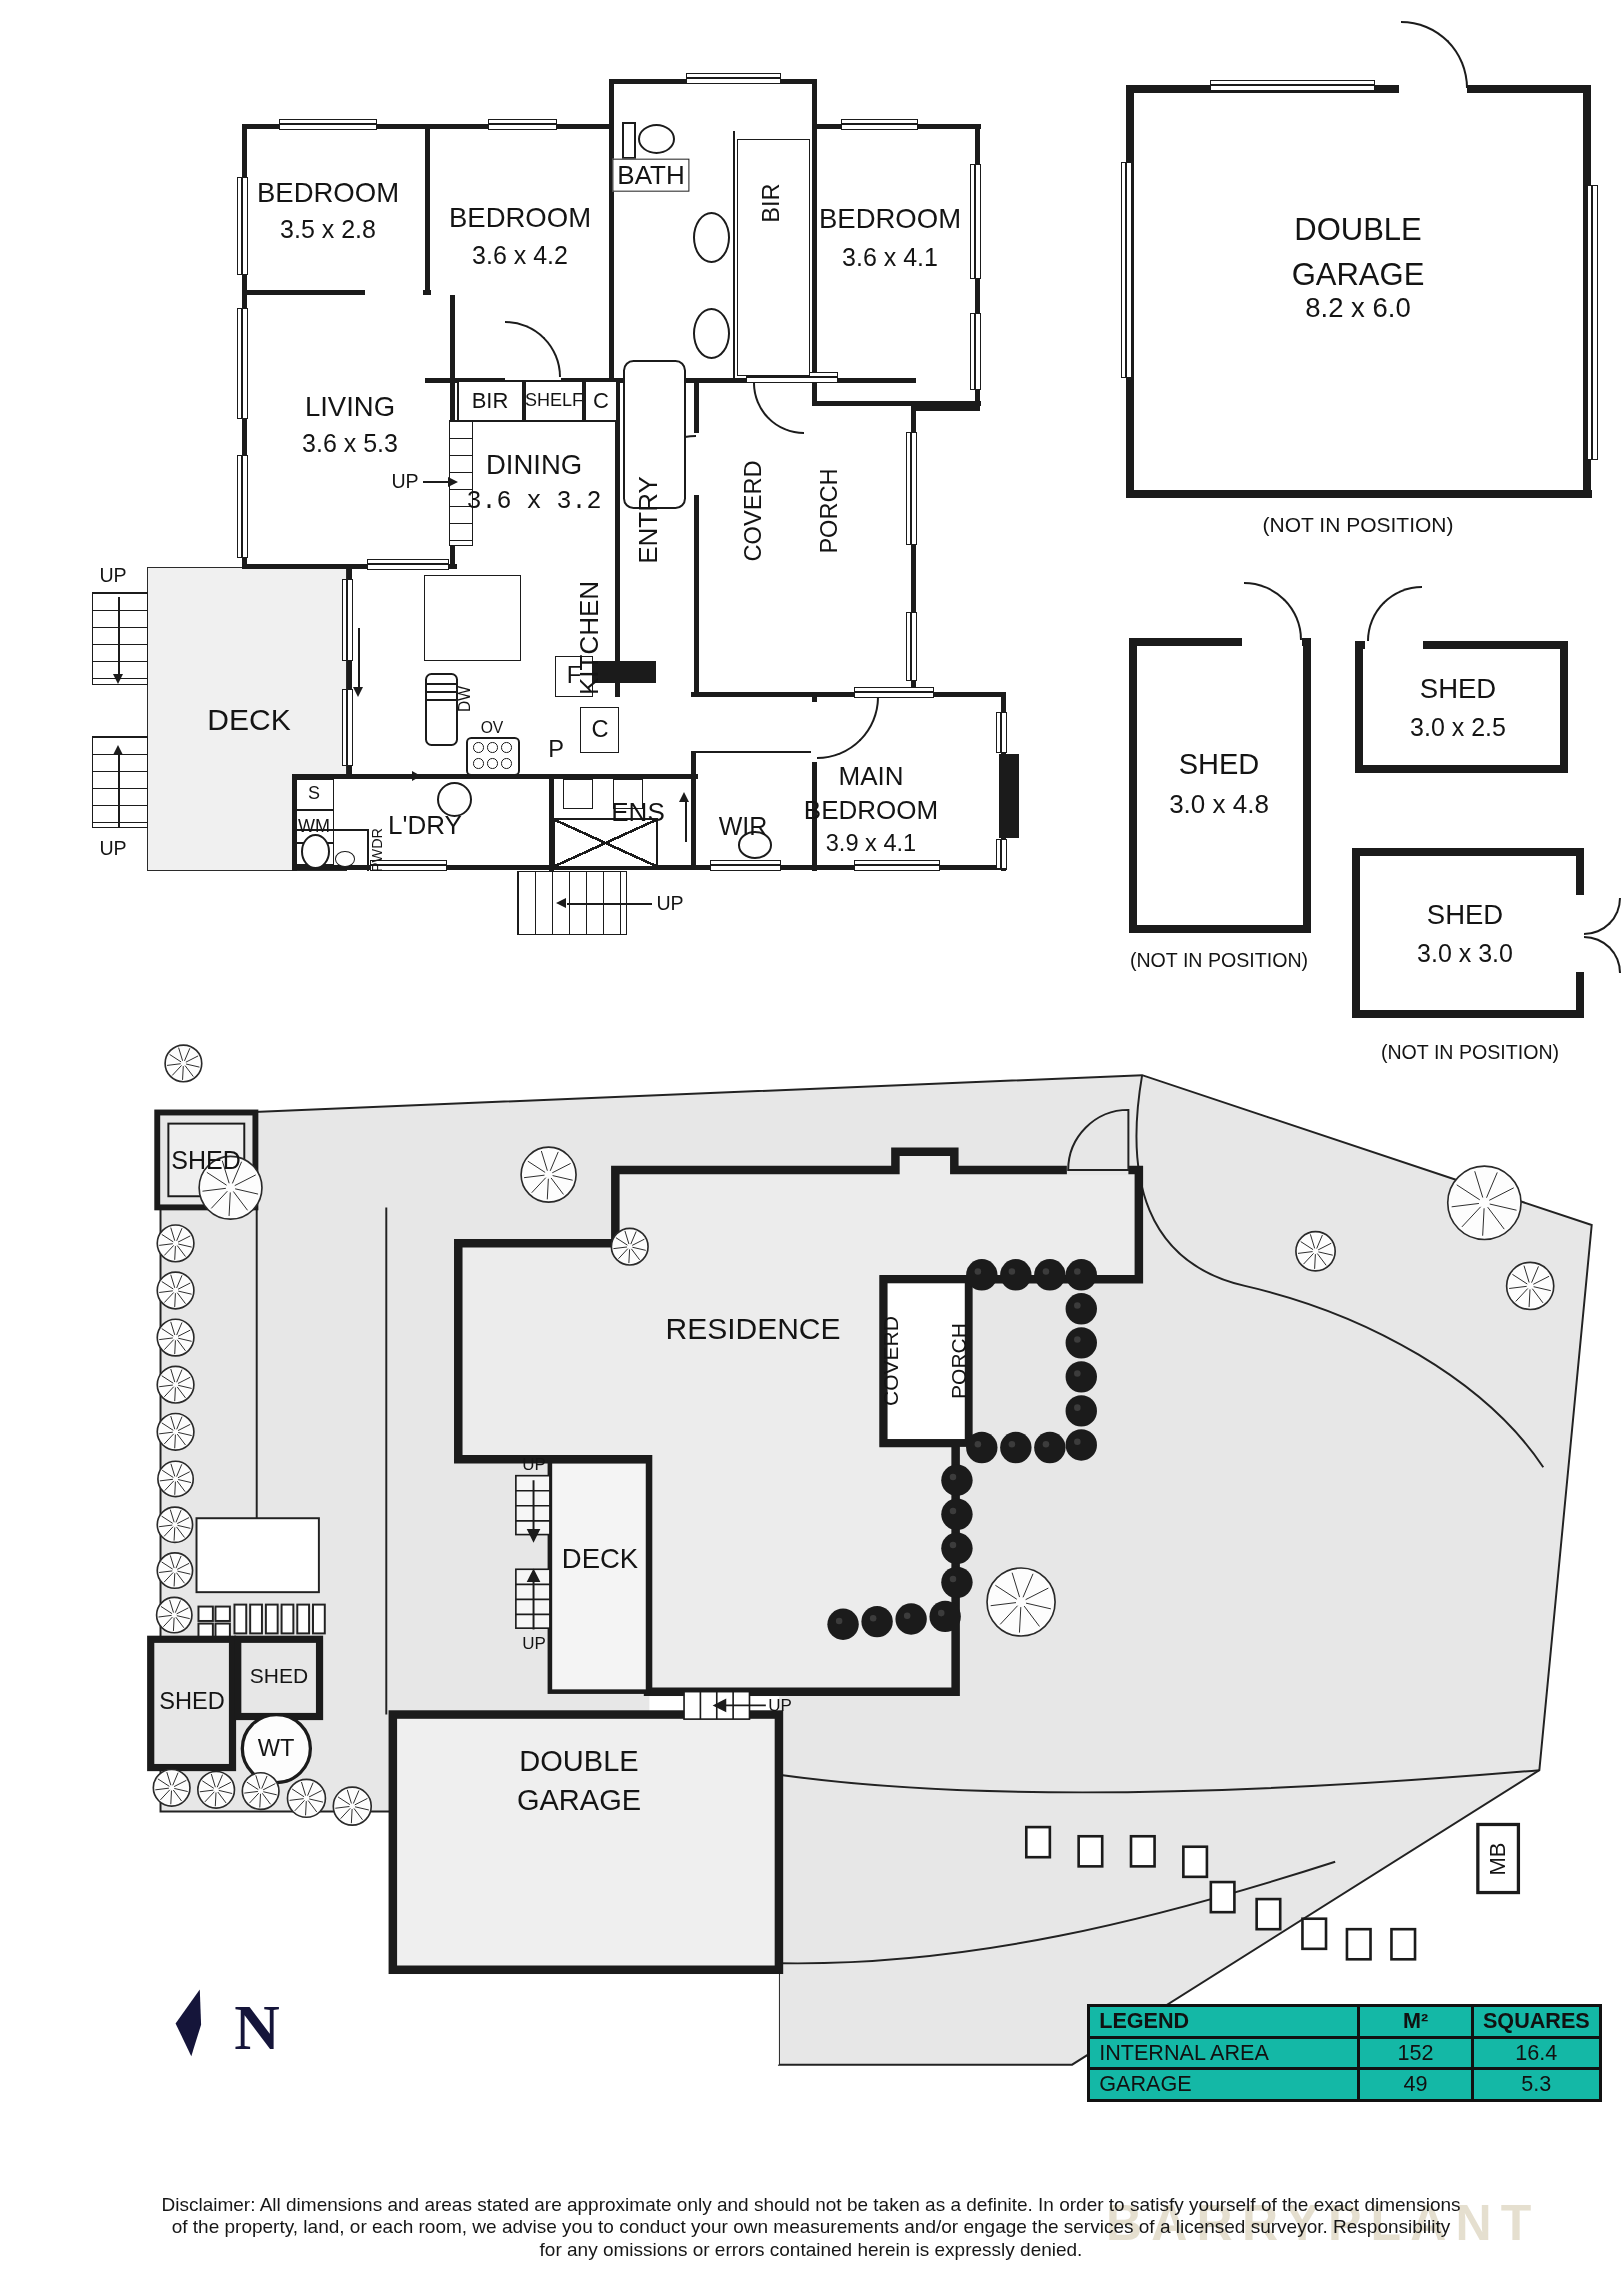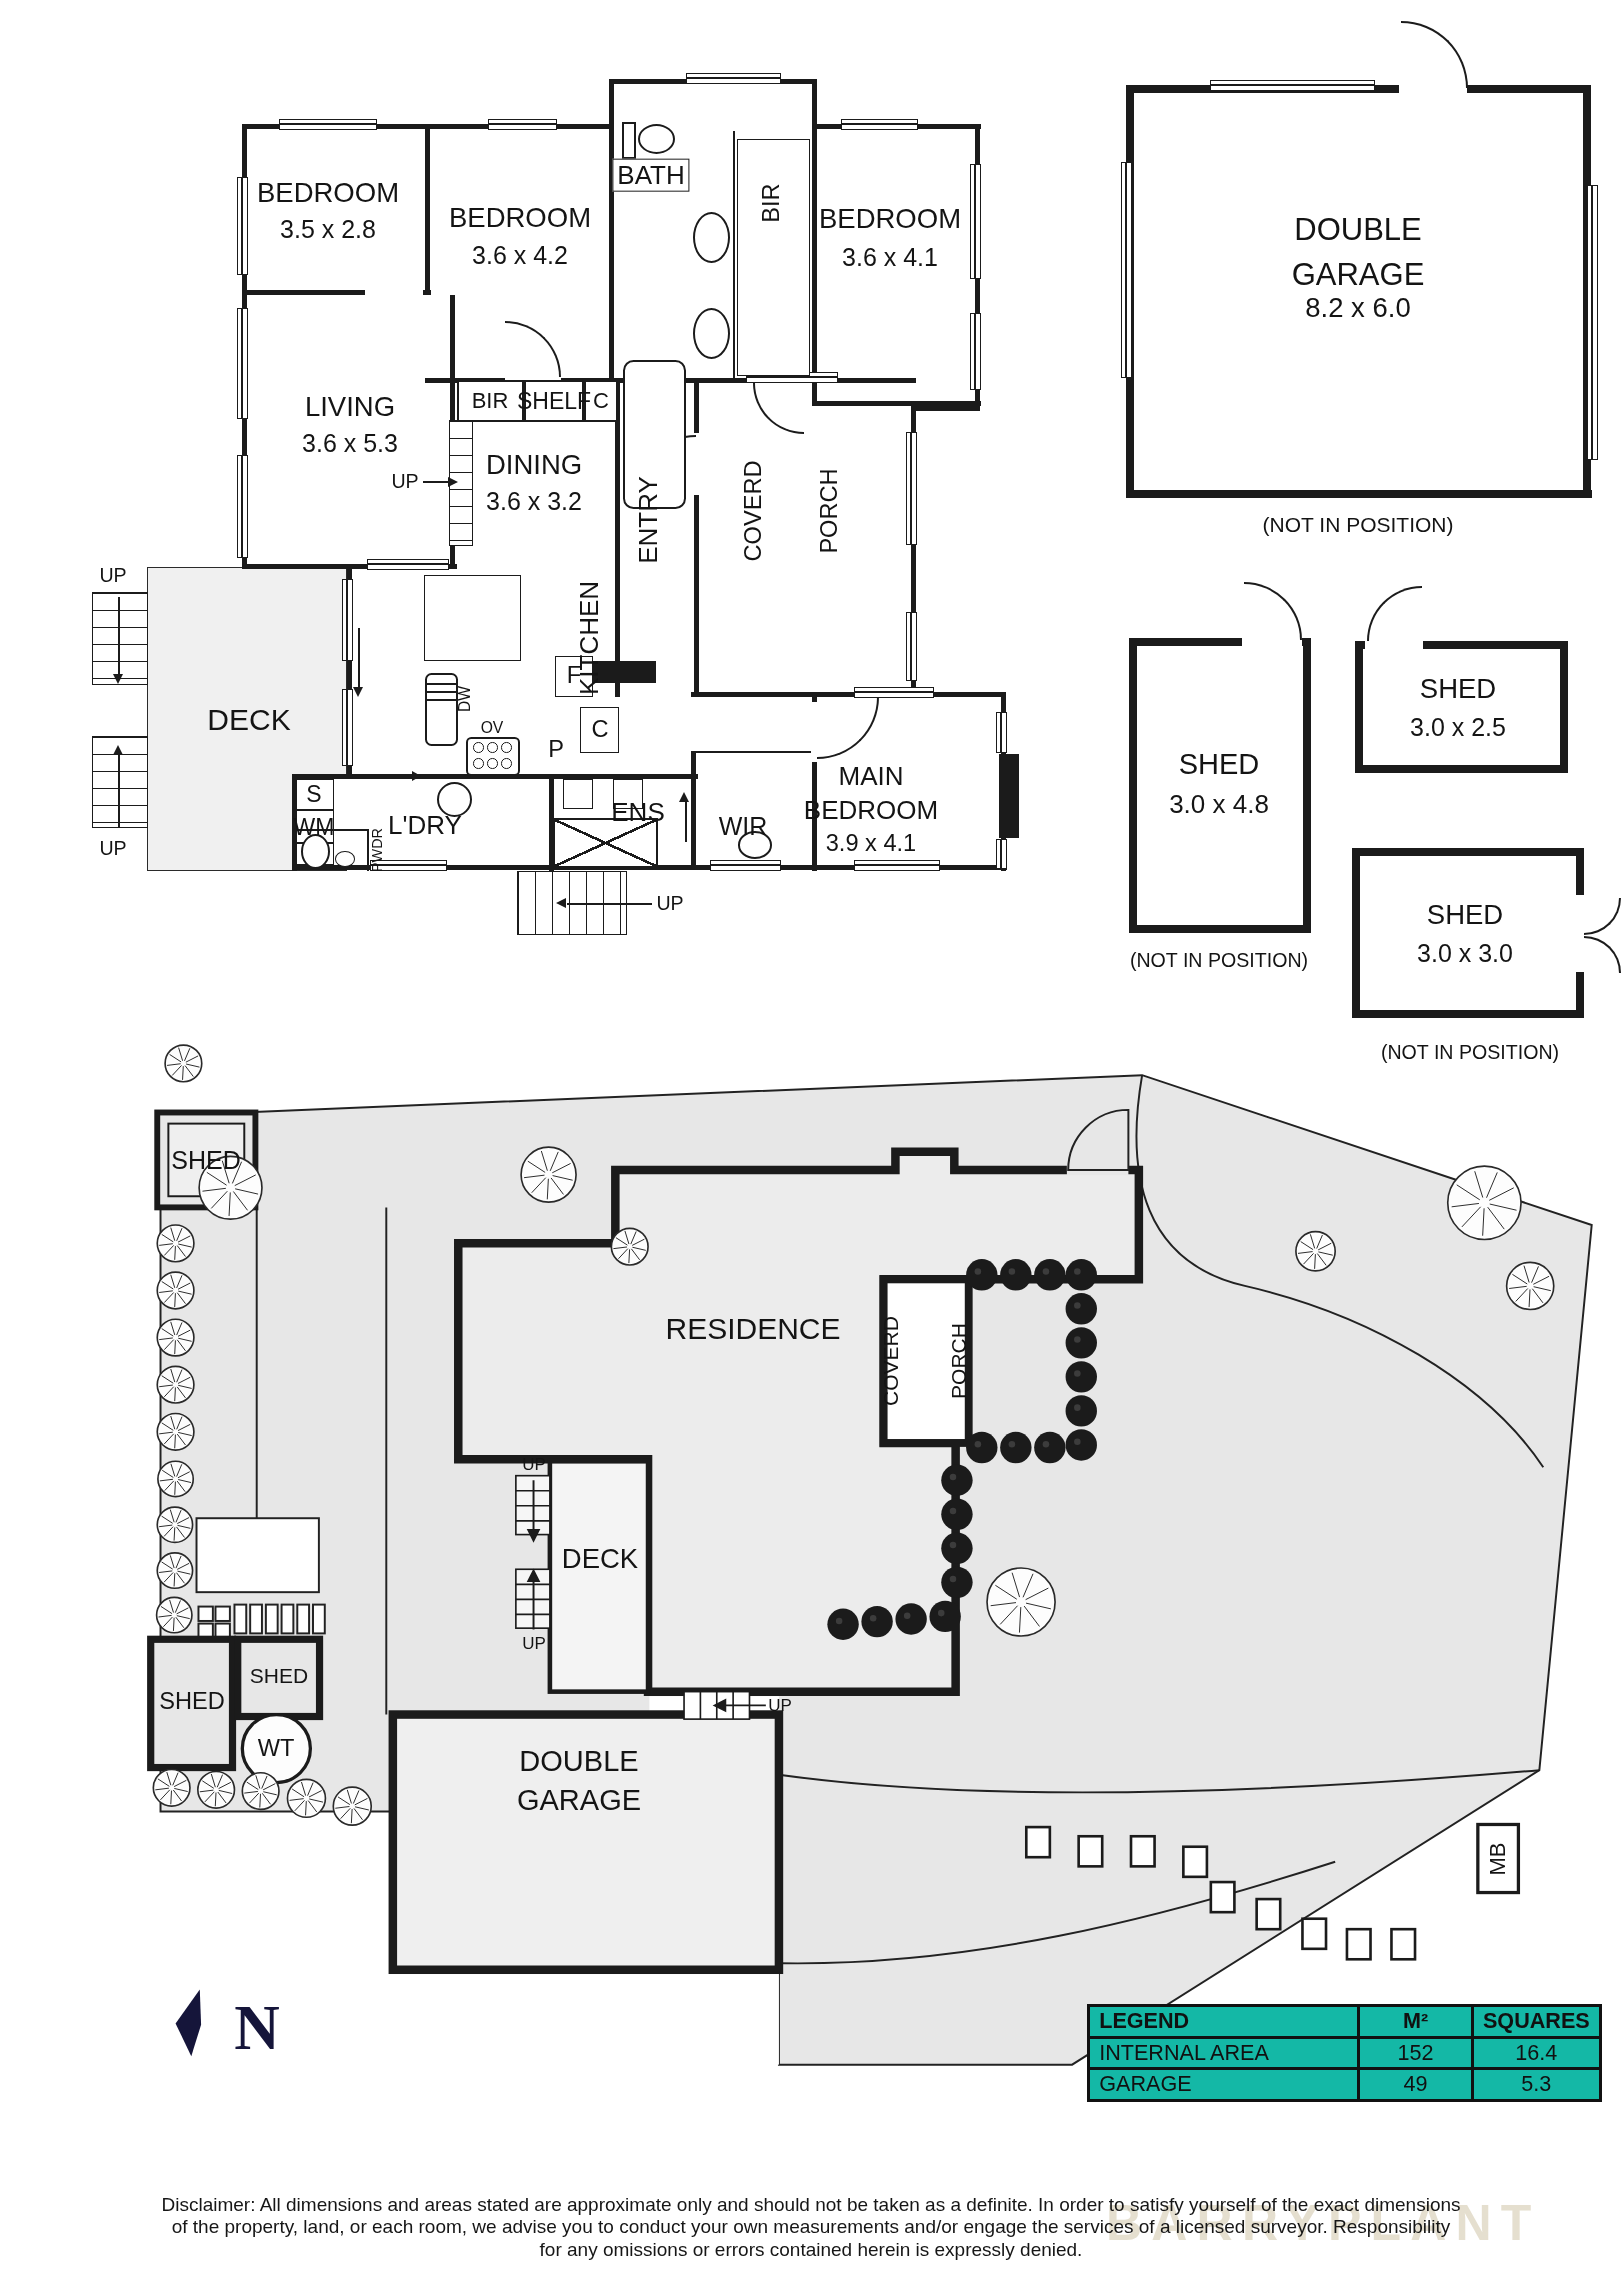--- a/index.html
+++ b/index.html
@@ -3,21 +3,21 @@
 <meta charset="utf-8">
 <style>
   html,body{margin:0;padding:0;background:#fff;}
   #page{position:relative;width:1622px;height:2295px;background:#fff;overflow:hidden;
         font-family:"Liberation Sans","DejaVu Sans",sans-serif;color:#141414;}
   .w{position:absolute;background:#1b1b1b;}
   .gap{position:absolute;background:#fff;}
   .t{position:absolute;color:#141414;white-space:pre;text-align:center;
      transform:translate(-50%,-50%);line-height:1.08;}
   .vt{transform:translate(-50%,-50%) rotate(-90deg);}
-  .s22{font-size:14.4px}.s24{font-size:15.7px}.s26{font-size:17px}.s28{font-size:23px}
+  .s22{font-size:14.4px}.s24{font-size:15.7px}.s26{font-size:17px}.s28{font-size:18px}
   .s30{font-size:19.6px}.s32{font-size:21px}.s34{font-size:22px}.s36{font-size:23.6px}
   .s38{font-size:25px}.s40{font-size:26px}.s42{font-size:27.5px}.s44{font-size:29px}
   .s46{font-size:30px}.s48{font-size:31px}
   .tb{position:absolute;box-sizing:border-box;border:2px solid #1b1b1b;background:#fff;}
   .el{position:absolute;box-sizing:border-box;border:2px solid #1b1b1b;border-radius:50%;background:#fff;}
   .winh{position:absolute;height:10.5px;box-sizing:border-box;border:1.3px solid #1b1b1b;
         background:linear-gradient(180deg,#fff 0 2.6px,#1b1b1b 2.6px 4.6px,#fff 4.6px 7.9px);}
   .winv{position:absolute;width:10.5px;box-sizing:border-box;border:1.3px solid #1b1b1b;
         background:linear-gradient(90deg,#fff 0 2.6px,#1b1b1b 2.6px 4.6px,#fff 4.6px 7.9px);}
   .arc{position:absolute;box-sizing:border-box;}
@@ -646,21 +646,21 @@
   <div class="t vt s36" style="left:772px;top:203px;">BIR</div>
   <div class="t s42" style="left:890px;top:219px;">BEDROOM</div>
   <div class="t s38" style="left:890px;top:257px;">3.6 x 4.1</div>
   <div class="t s42" style="left:350px;top:407px;">LIVING</div>
   <div class="t s38" style="left:350px;top:443px;">3.6 x 5.3</div>
   <div class="t s30" style="left:405px;top:482px;">UP</div>
   <div class="t s34" style="left:490px;top:401px;">BIR</div>
   <div class="t s28" style="left:554px;top:401px;">SHELF</div>
   <div class="t s34" style="left:601px;top:401px;">C</div>
   <div class="t s42" style="left:534px;top:465px;">DINING</div>
-  <div class="t s38" style="left:534px;top:501px;">3.6 x 3.2</div>
+  <div class="t s38" style="left:534px;top:501px;font-family:Liberation Mono, monospace;">3.6 x 3.2</div>
   <div class="t vt s40" style="left:648px;top:520px;">ENTRY</div>
   <div class="t vt s36" style="left:792px;top:511px;">
     <div>COVERD</div>
     <div>PORCH</div>
   </div>
   <div class="t vt s40" style="left:589px;top:638px;">KITCHEN</div>
   <div class="t s36" style="left:574px;top:676px;">F</div>
   <div class="t s36" style="left:600px;top:730px;">C</div>
   <div class="t s36" style="left:556px;top:750px;">P</div>
   <div class="t s24" style="left:492px;top:728px;">OV</div>

